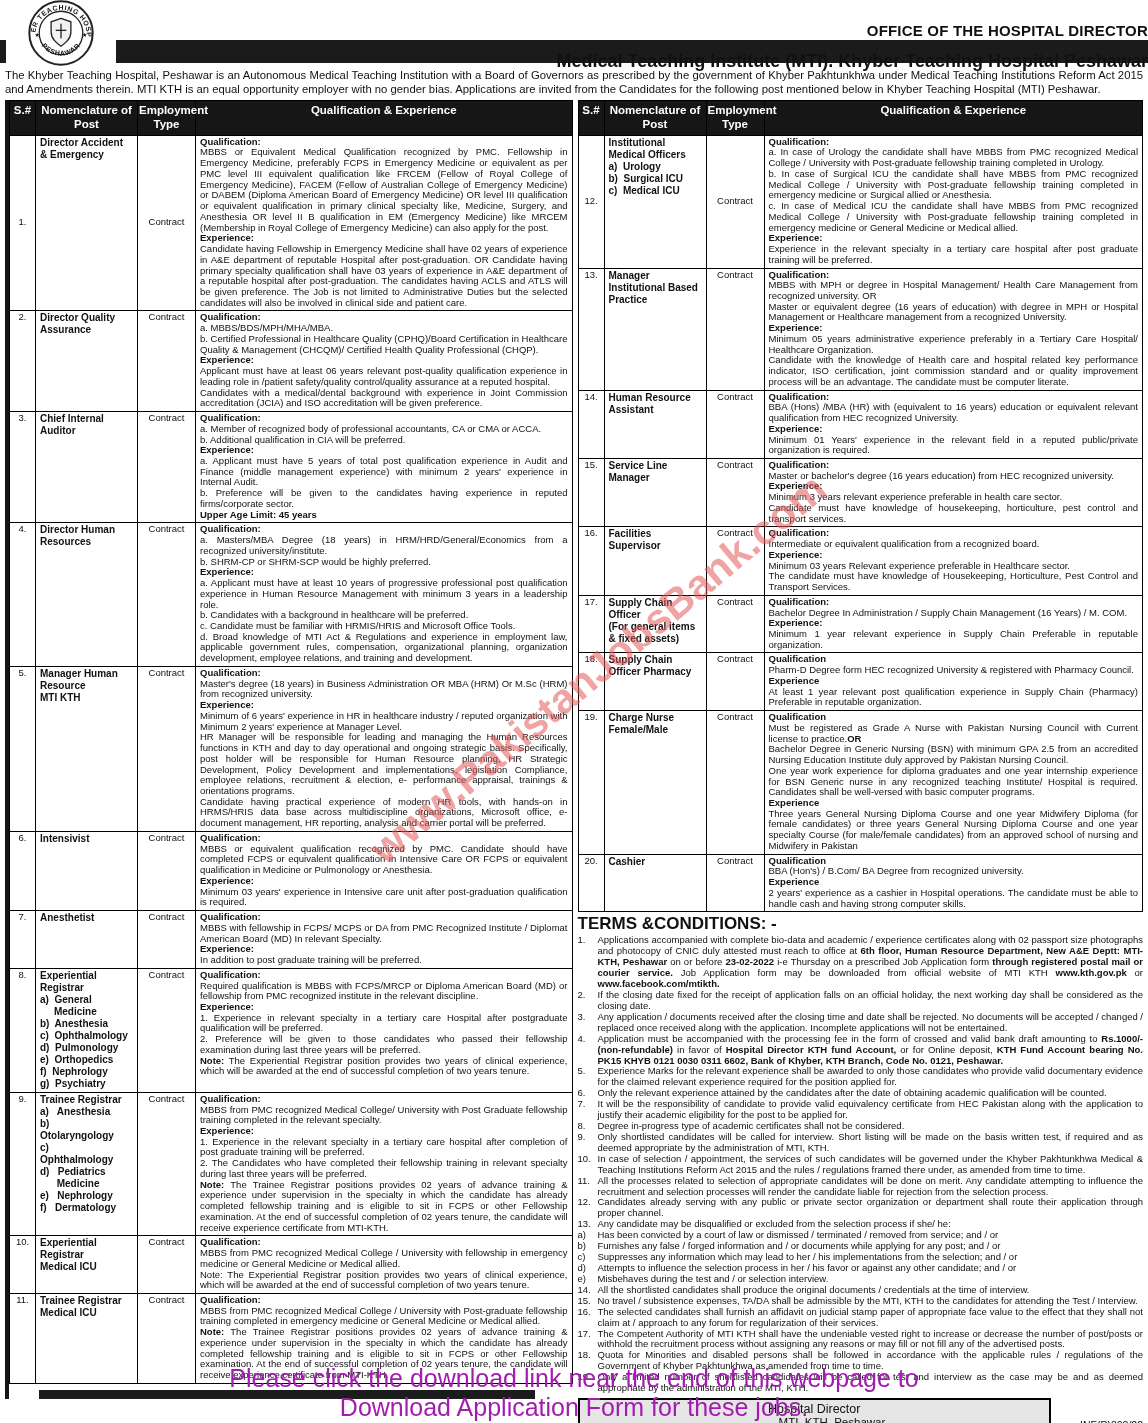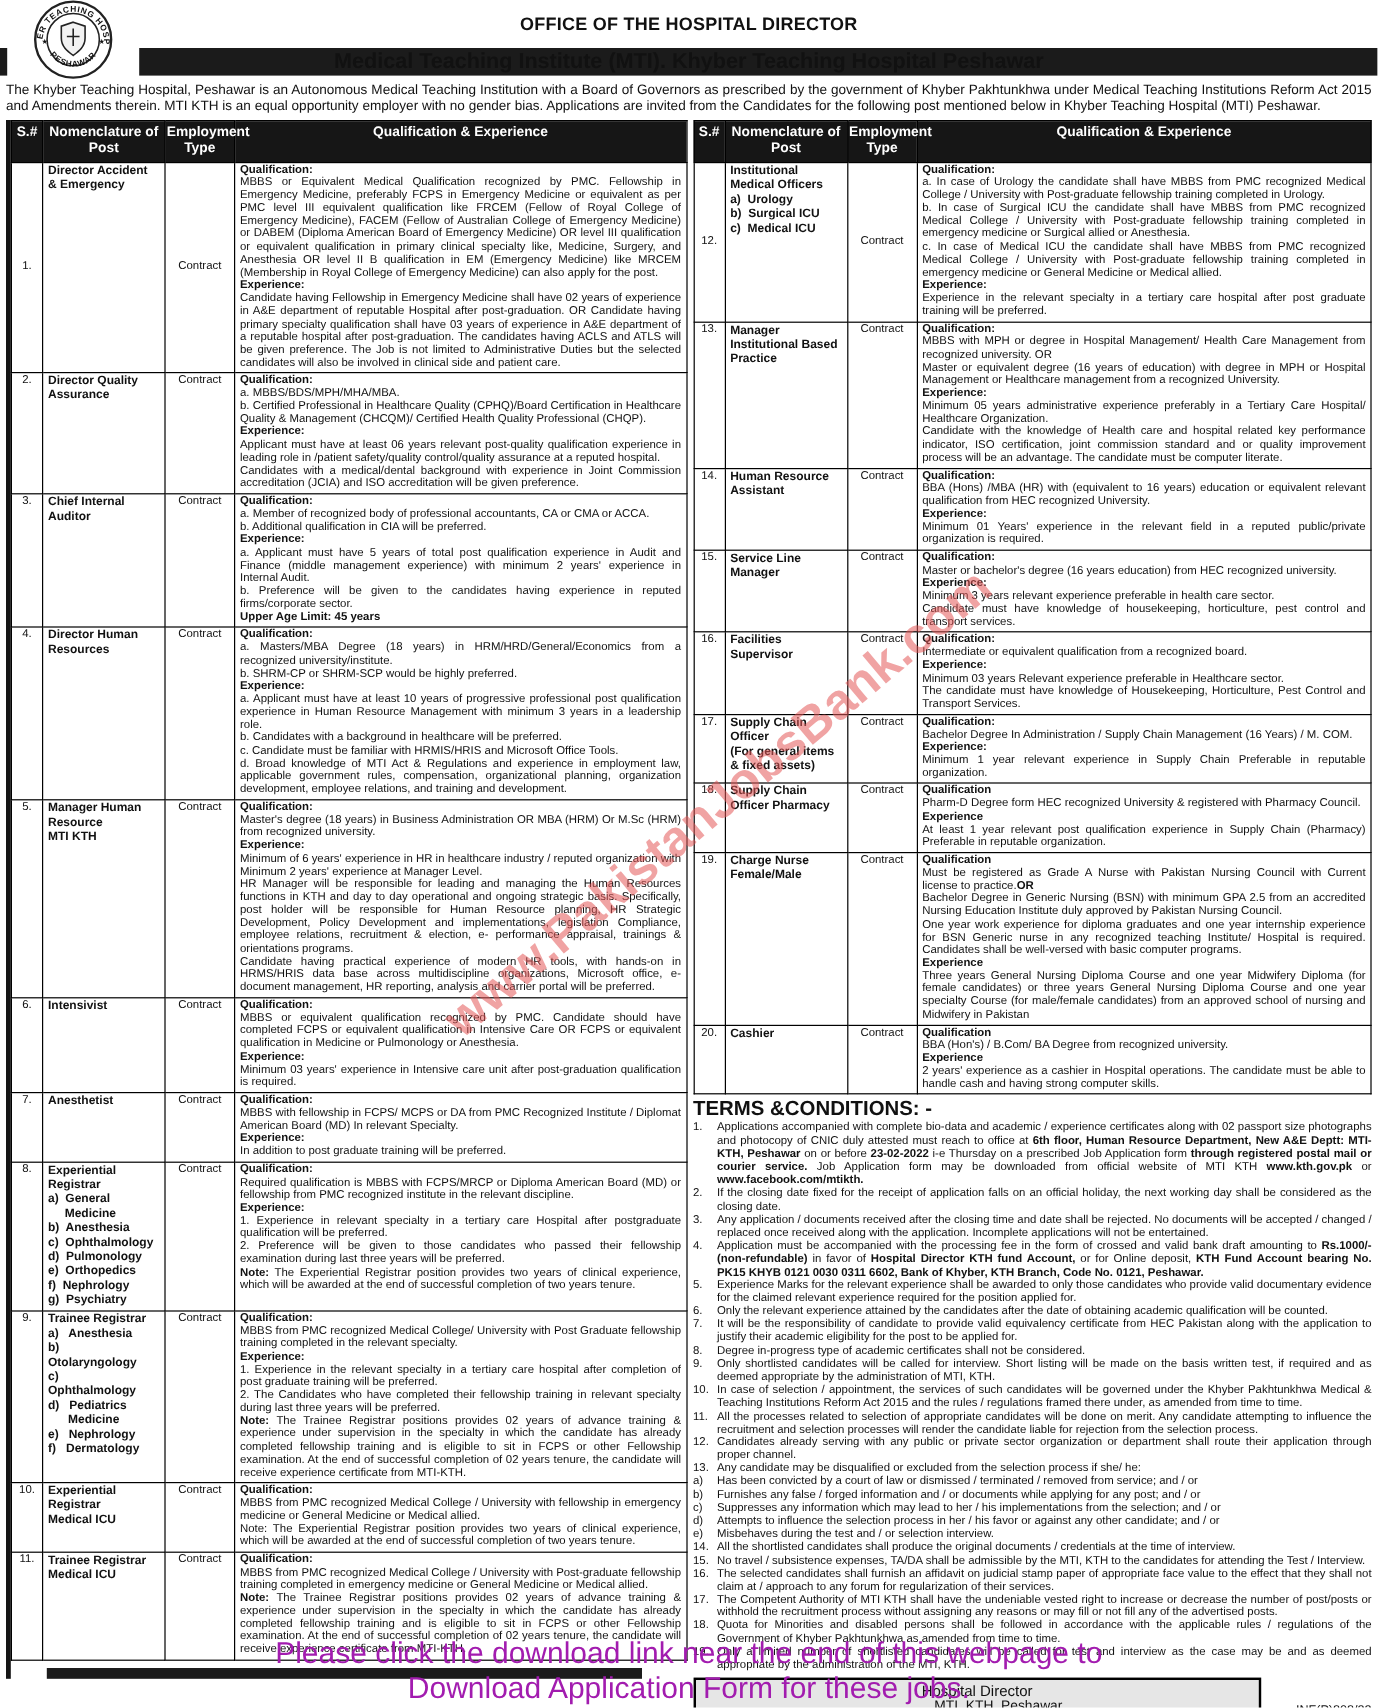--- a/index.html
+++ b/index.html
@@ -4,21 +4,21 @@
 <style>
   html,body{margin:0;padding:0;}
   body{
     width:1148px;height:1423px;background:#fff;position:relative;overflow:hidden;
     font-family:"Liberation Sans",sans-serif;color:#111;
   }
   
   .hdr{position:relative;height:66px;}
   .band{position:absolute;top:40px;left:0;width:1148px;height:23px;background:#1b1b1b;}
   .logo-box{position:absolute;top:0;left:6px;width:110px;height:66px;background:#fff;z-index:2;display:flex;align-items:flex-start;justify-content:center;}
-  .titles{position:absolute;top:12px;left:0;width:100%;text-align:center;z-index:1;}
+  .titles{position:absolute;top:22px;left:0;width:100%;text-align:right;z-index:1;}
   .t1{font-size:15px;font-weight:bold;letter-spacing:.2px;}
   .t2{font-size:18px;font-weight:bold;margin-top:12px;}
   
   .intro{margin:3px 5px 4px 5px;font-size:11.3px;line-height:1.2;text-align:justify;}
   
   .main{display:flex;gap:5px;padding:0 5px;align-items:flex-start;}
   .colL{width:566px;border-left:4px solid #151515;}
   .colR{width:568px;}
   table{border-collapse:collapse;width:100%;table-layout:fixed;}
   th,td{border:1px solid #000;vertical-align:top;}

